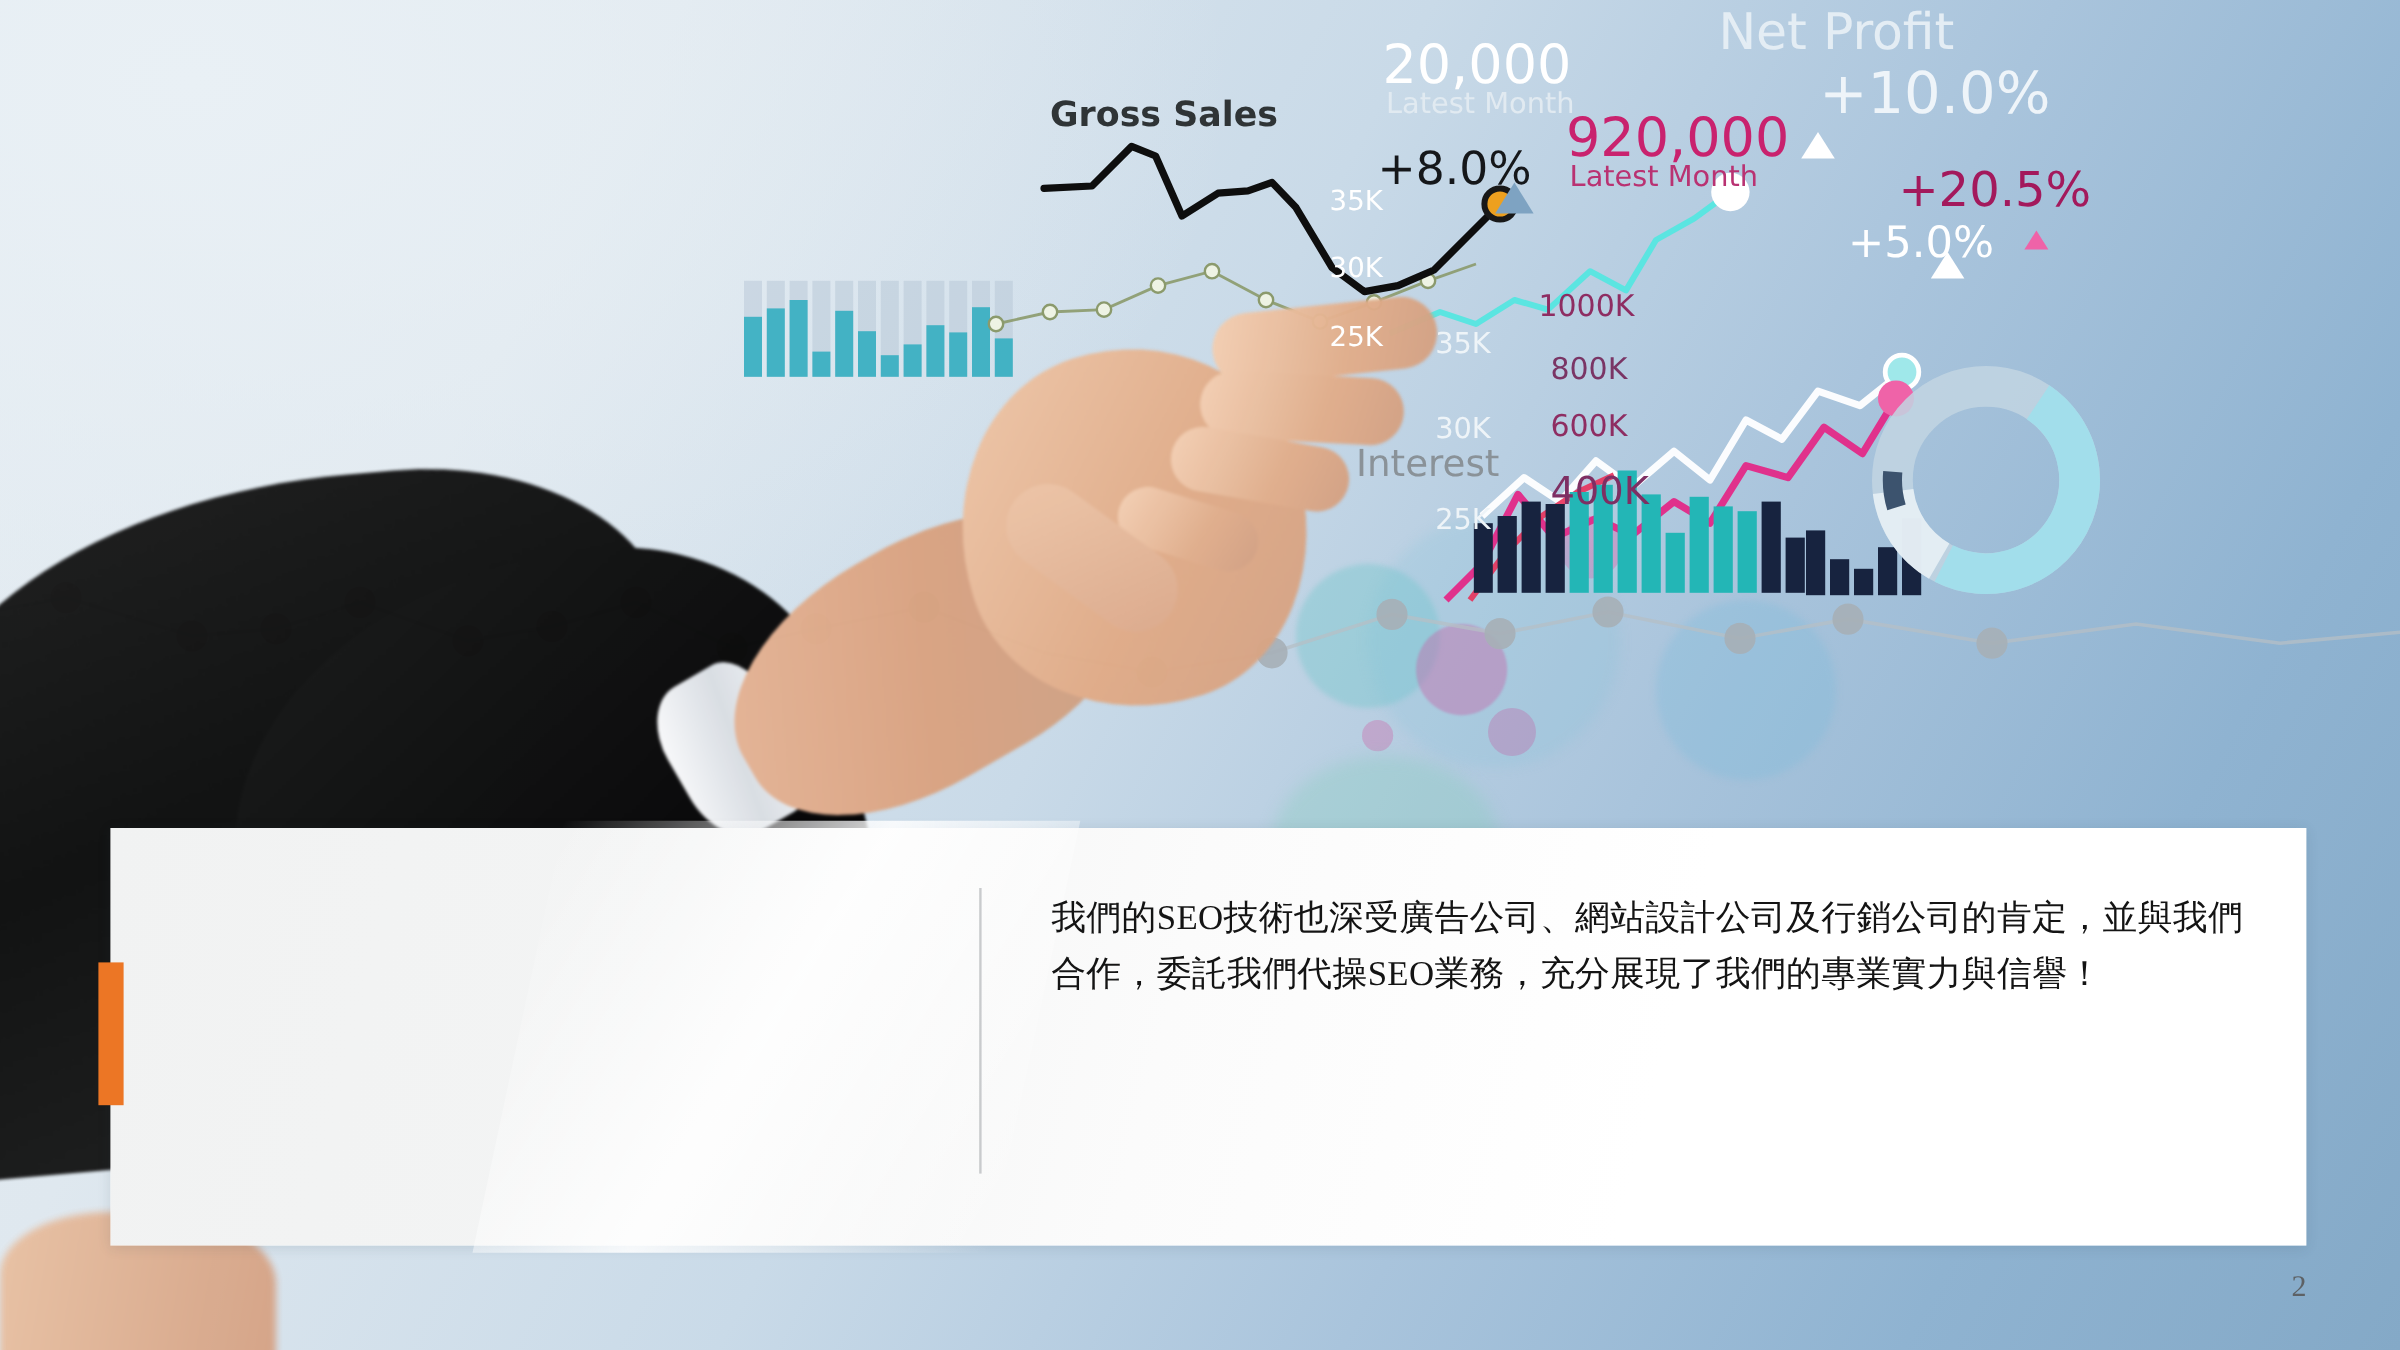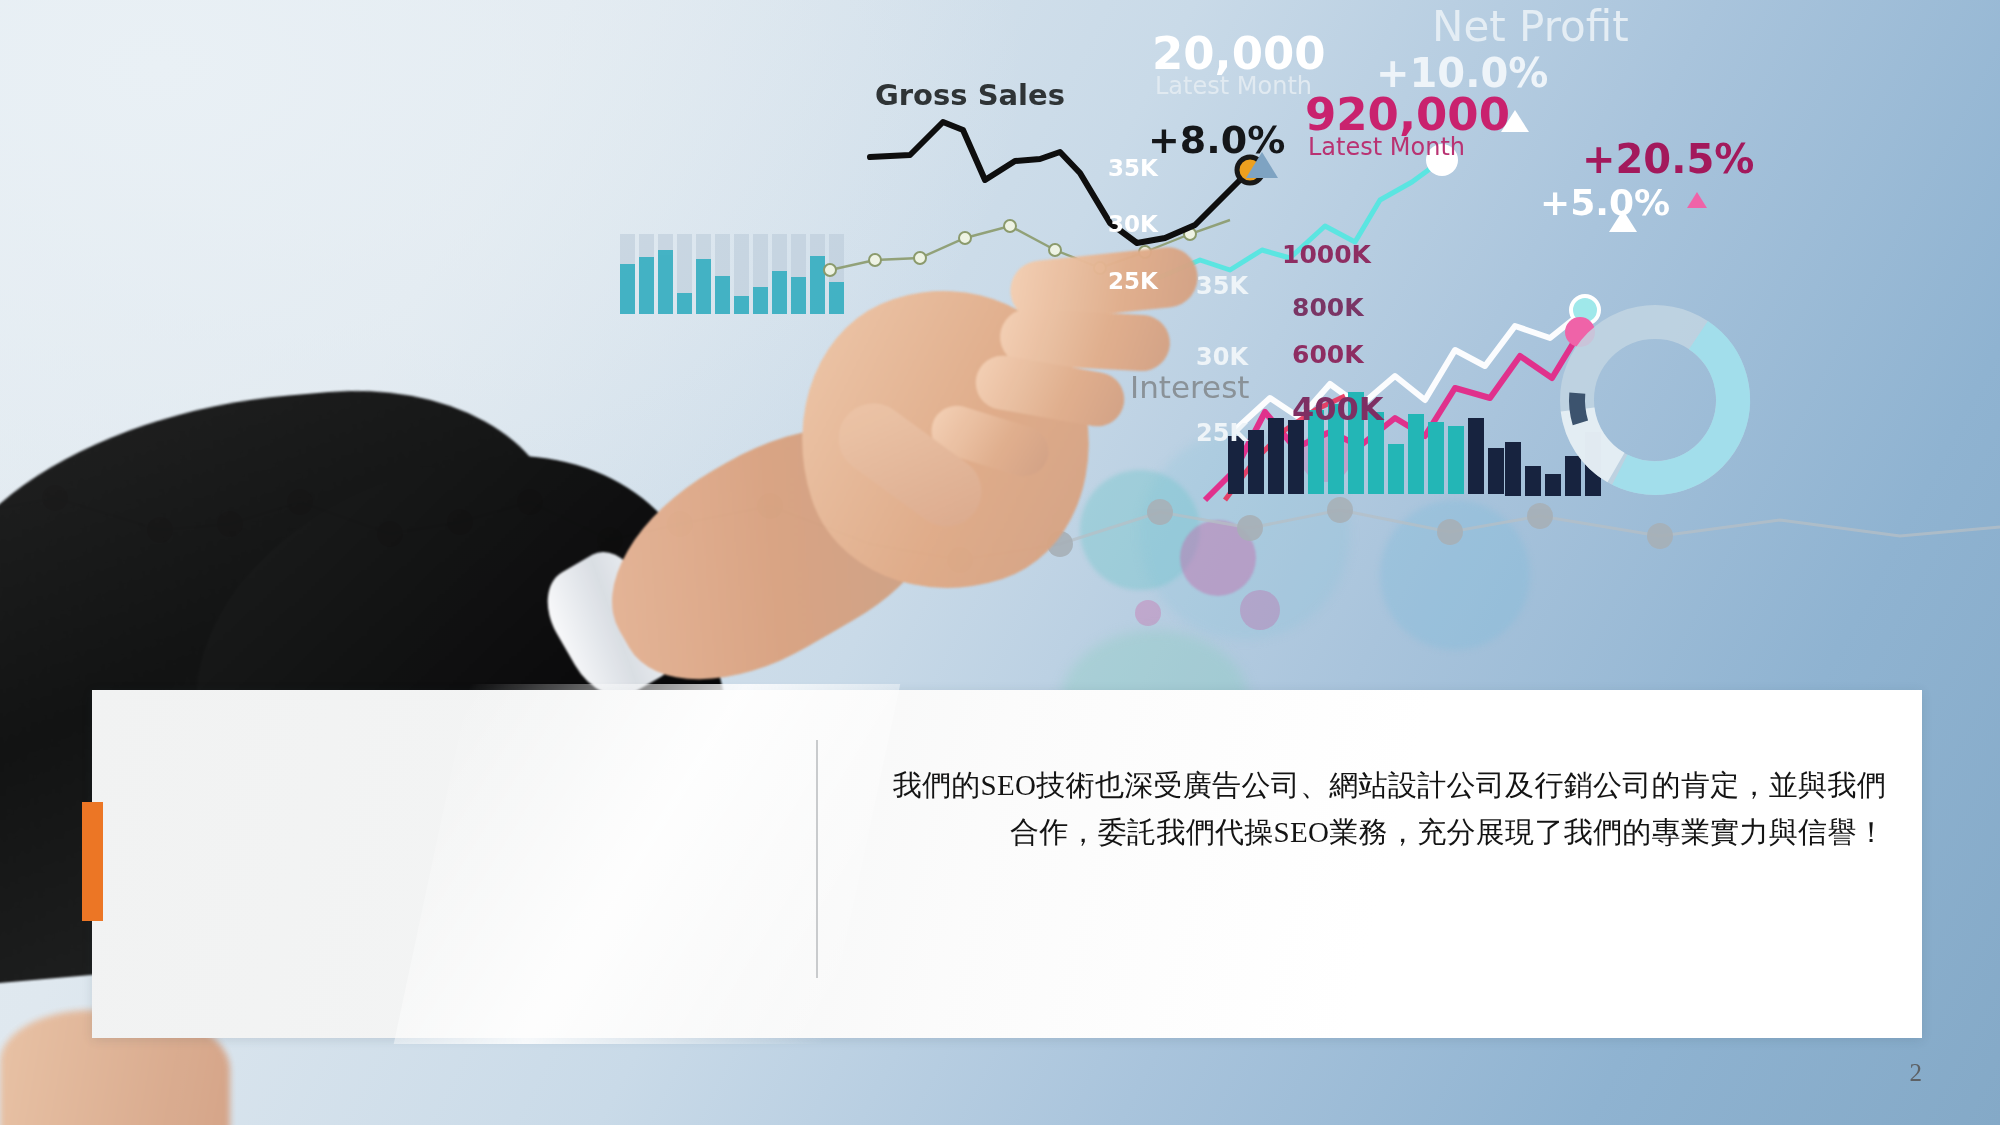--- a/index.html
+++ b/index.html
@@ -11,21 +11,21 @@
   #slide{
     position:relative;width:2000px;height:1125px;overflow:hidden;
     background:
       radial-gradient(ellipse 1400px 900px at 8% 6%, #e9f0f5 0%, rgba(233,240,245,0) 62%),
       linear-gradient(118deg, #e4ecf2 0%, #dfe8ef 22%, #c9dae8 46%, #a9c4dc 66%, #8fb3d1 84%, #84a9c7 100%);
   }
 
   
   .viz{position:absolute;pointer-events:none;}
   .viz-label{
-    position:absolute;font-family:"DejaVu Sans",sans-serif;font-weight:700;
+    position:absolute;font-family:"DejaVu Sans",sans-serif;font-weight:400;
     white-space:nowrap;pointer-events:none;
   }
 
   
   .sleeve{
     position:absolute;left:-70px;top:400px;width:640px;height:560px;
     background:linear-gradient(160deg,#1b1b1b 0%,#0c0c0c 45%,#1f1f1f 100%);
     border-radius:60% 34% 8% 0% / 40% 26% 10% 0%;
     transform:rotate(-5deg);
     filter:blur(0.4px);
@@ -96,21 +96,21 @@
   #divider{
     position:absolute;left:816px;top:740px;width:2px;height:238px;
     background:#c9cbcd;
   }
   #body{
     position:absolute;left:876px;top:722px;width:1010px;
     font-family:"Liberation Serif","DejaVu Serif",serif;
     color:#141414;
   }
   #body p{margin:0;font-size:29px;line-height:1.62;letter-spacing:.3px;}
-  #body p.gap{margin-top:40px;text-align:right;}
+  #body p.gap{margin-top:20px;}
   #pagenum{
     position:absolute;right:78px;bottom:38px;
     font-family:"Liberation Serif",serif;font-size:25px;color:#5d6165;
   }
 </style>
 </head>
 <body>
 
 <div id="slide">
 
@@ -284,21 +284,21 @@
     <div class="viz-label" style="left:1432px;top:2px;font-size:42px;color:#e4edf4;font-weight:400;">Net Profit</div>
     <div class="viz-label" style="left:1130px;top:369px;font-size:31px;color:#8a9298;font-weight:400;">Interest</div>
 
     <div class="viz-label" style="left:1152px;top:27px;font-size:45px;color:#ffffff;">20,000</div>
     <div class="viz-label" style="left:1155px;top:72px;font-size:24px;color:#e1eaf1;font-weight:500;">Latest Month</div>
 
     <div class="viz-label" style="left:1305px;top:88px;font-size:45px;color:#c9226e;">920,000</div>
     <div class="viz-label" style="left:1308px;top:133px;font-size:24px;color:#b93272;font-weight:500;">Latest Month</div>
 
     <div class="viz-label" style="left:1148px;top:118px;font-size:38px;color:#15171a;">+8.0%</div>
-    <div class="viz-label" style="left:1376px;top:50px;font-size:40px;color:#eef4f9;">+10.0%</div>
+    <div class="viz-label" style="left:1516px;top:50px;font-size:48px;color:#eef4f9;">+10.0%</div>
     <div class="viz-label" style="left:1582px;top:136px;font-size:40px;color:#a3195c;">+20.5%</div>
     <div class="viz-label" style="left:1540px;top:182px;font-size:36px;color:#ffffff;">+5.0%</div>
 
     <div class="viz-label" style="left:1108px;top:155px;font-size:23px;color:#ffffff;">35K</div>
     <div class="viz-label" style="left:1108px;top:211px;font-size:23px;color:#ffffff;">30K</div>
     <div class="viz-label" style="left:1108px;top:268px;font-size:23px;color:#ffffff;">25K</div>
 
     <div class="viz-label" style="left:1196px;top:272px;font-size:24px;color:#eef4f8;">35K</div>
     <div class="viz-label" style="left:1196px;top:343px;font-size:24px;color:#eef4f8;">30K</div>
     <div class="viz-label" style="left:1196px;top:419px;font-size:24px;color:#eef4f8;">25K</div>

